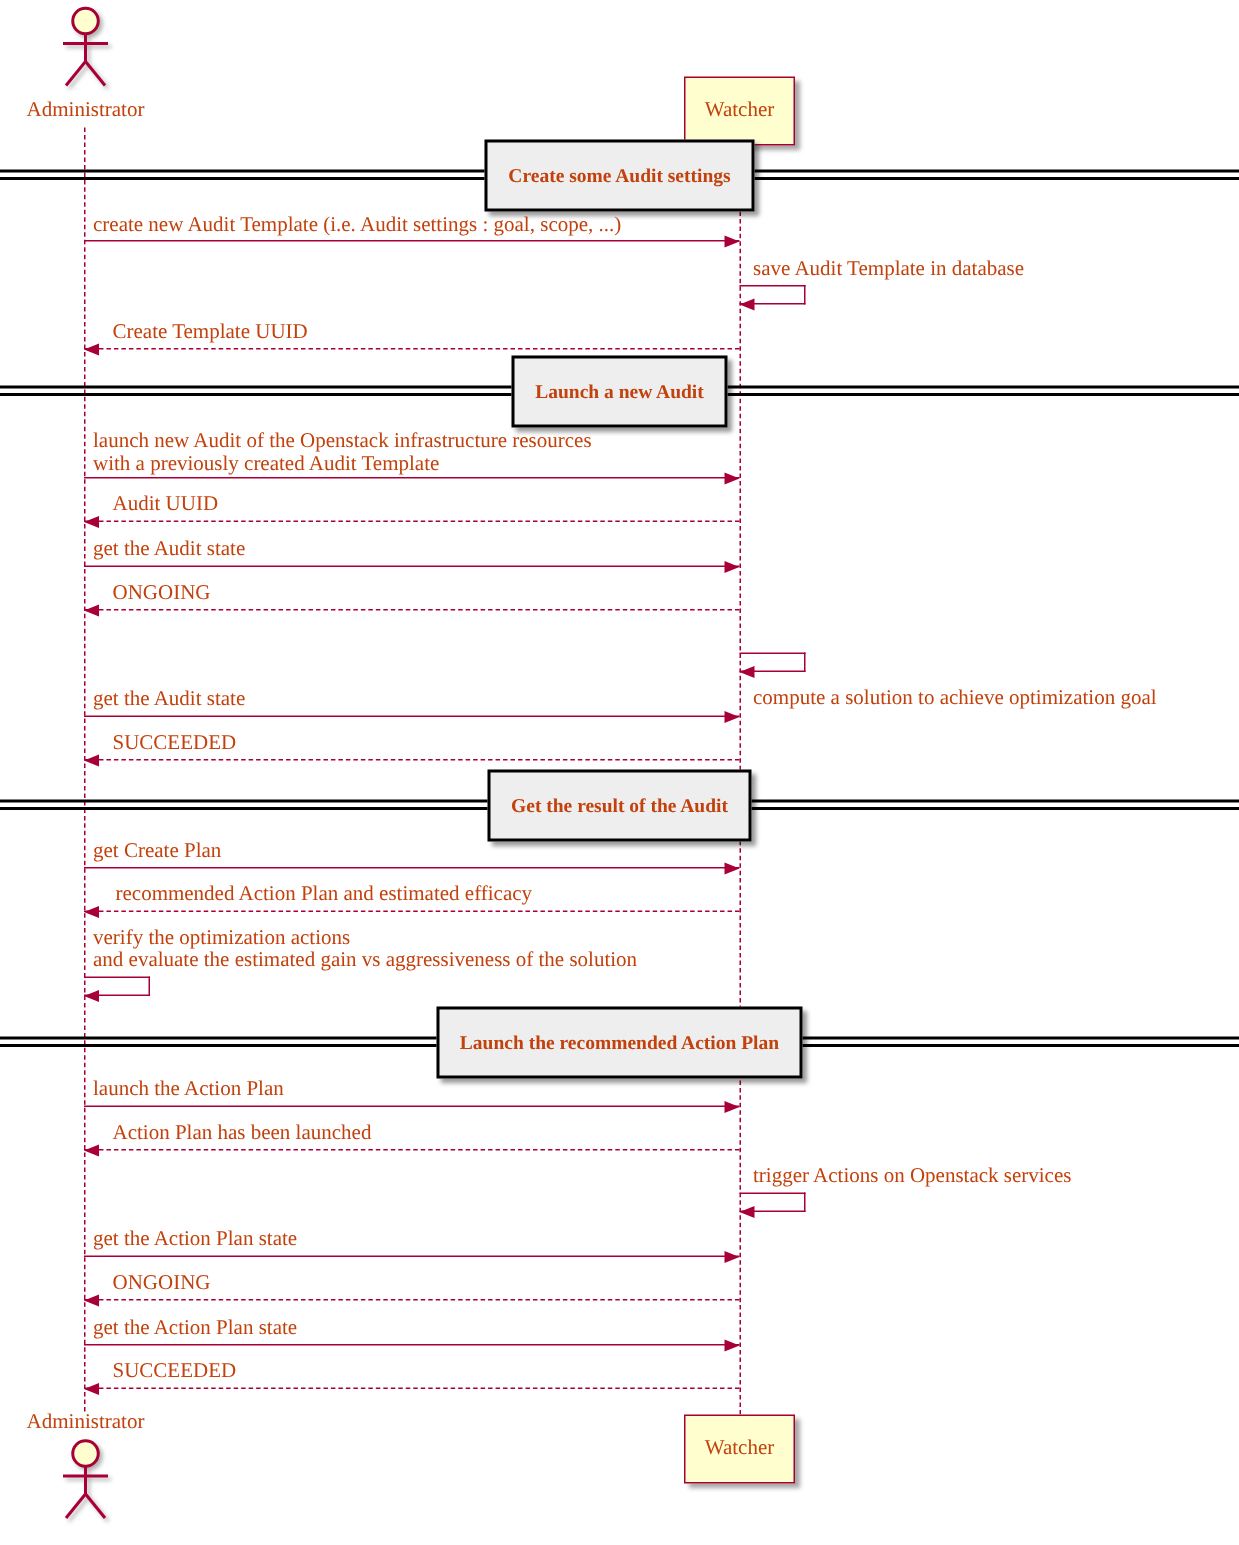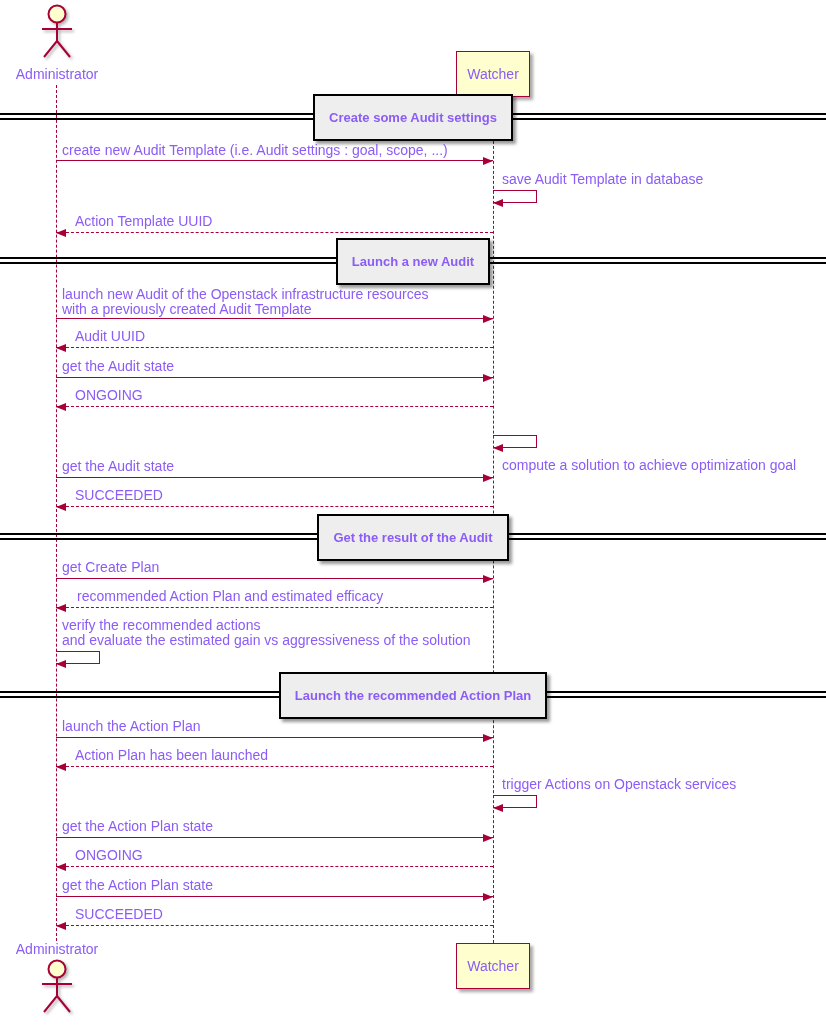--- a/index.html
+++ b/index.html
@@ -1,18 +1,18 @@
 <!DOCTYPE html>
 <html><head>
 <meta charset="utf-8">
 <style>
   html,body { margin:0; padding:0; background:#ffffff; }
   .canvas {
     position:relative; width:826px; height:1030px; background:#ffffff;
-    font-family:Liberation Sans, sans-serif; color:#8b5cf6; overflow:hidden;
+    font-family:Liberation Serif, serif; color:#c2410c; overflow:hidden;
   }
   
   .lifeline { position:absolute; width:0; border-left:1px dashed #a80036; }
   
   .participant {
     position:absolute; box-sizing:border-box; width:74px; height:46px;
     background:#fefece; border:1.5px solid #a80036;
     display:flex; align-items:center; justify-content:center;
     font-size:14px; box-shadow:3px 3px 3px rgba(0,0,0,0.35);
   }
@@ -81,21 +81,21 @@
   <div class="msg-text" style="left:62px; top:143px;">create new Audit Template (i.e. Audit settings : goal, scope, ...)</div>
   <div class="arrow" style="top:160px;">
       <span class="ah r"></span>
     </div>
 
   <div class="msg-text" style="left:502px; top:172px;">save Audit Template in database</div>
   <div class="self" style="left:493px; top:190px;">
       <span class="ah l"></span>
     </div>
 
-  <div class="msg-text" style="left:75px; top:214px;">Action Template UUID</div>
+  <div class="msg-text" style="left:75px; top:214px;">Create Template UUID</div>
   <div class="arrow ret" style="top:232px;">
       <span class="ah l"></span>
     </div>
 
   <div class="msg-text" style="left:62px; top:287px;">launch new Audit of the Openstack infrastructure resources
 with a previously created Audit Template</div>
   <div class="arrow" style="top:318px;">
       <span class="ah r"></span>
     </div>
 
@@ -132,21 +132,21 @@
   <div class="msg-text" style="left:62px; top:560px;">get Create Plan</div>
   <div class="arrow" style="top:578px;">
       <span class="ah r"></span>
     </div>
 
   <div class="msg-text" style="left:77px; top:589px;text-align:center;">recommended Action Plan and estimated efficacy</div>
   <div class="arrow ret" style="top:607px;">
       <span class="ah l"></span>
     </div>
 
-  <div class="msg-text" style="left:62px; top:618px;">verify the recommended actions
+  <div class="msg-text" style="left:62px; top:618px;">verify the optimization actions
 and evaluate the estimated gain vs aggressiveness of the solution</div>
   <div class="self" style="left:56px; top:651px;">
       <span class="ah l"></span>
     </div>
 
   <div class="msg-text" style="left:62px; top:719px;">launch the Action Plan</div>
   <div class="arrow" style="top:737px;">
       <span class="ah r"></span>
     </div>
 

